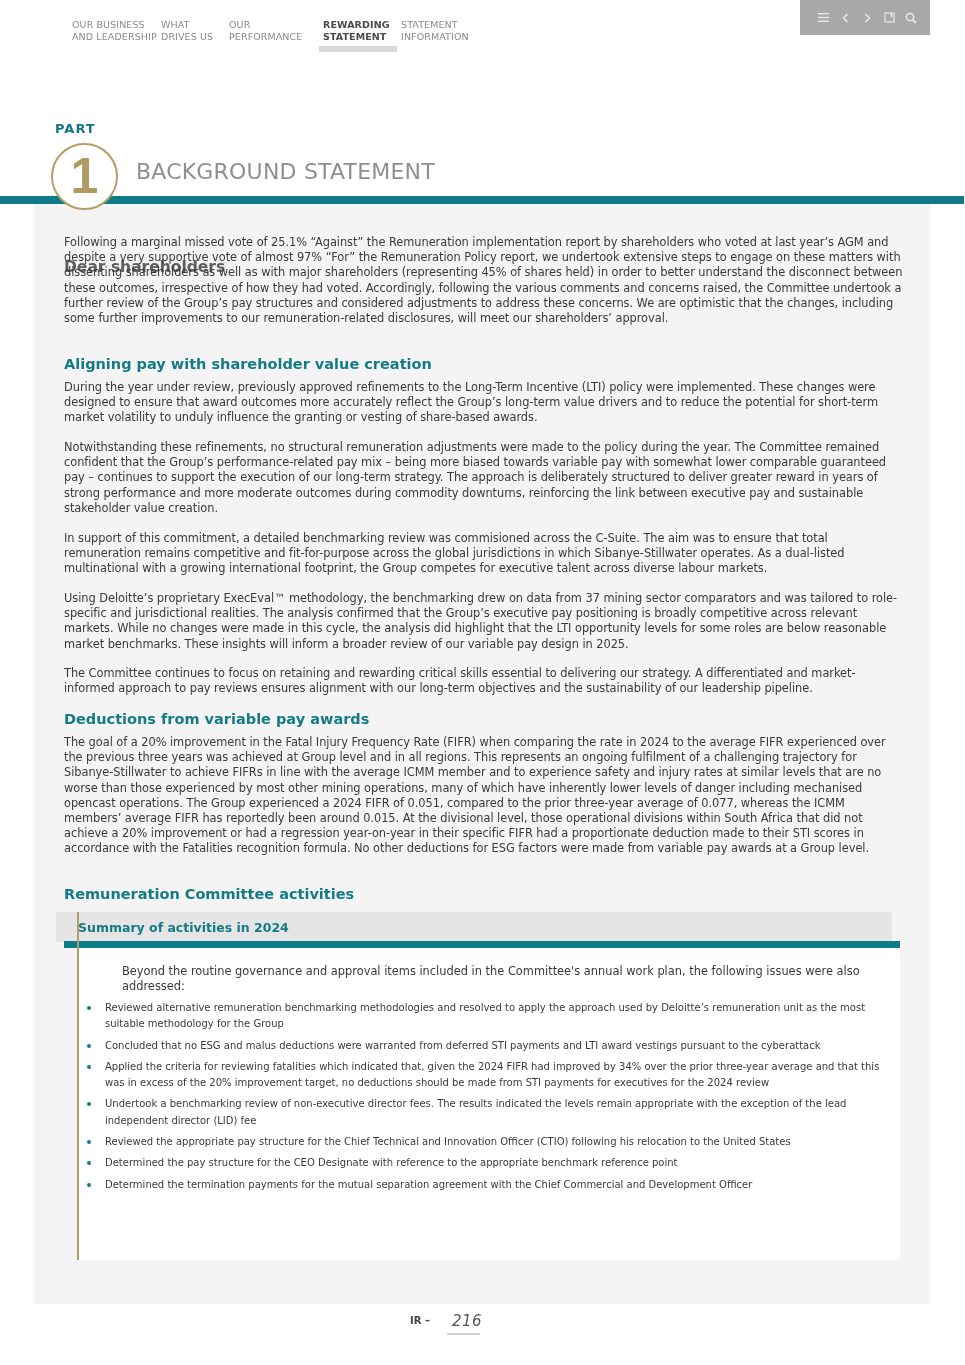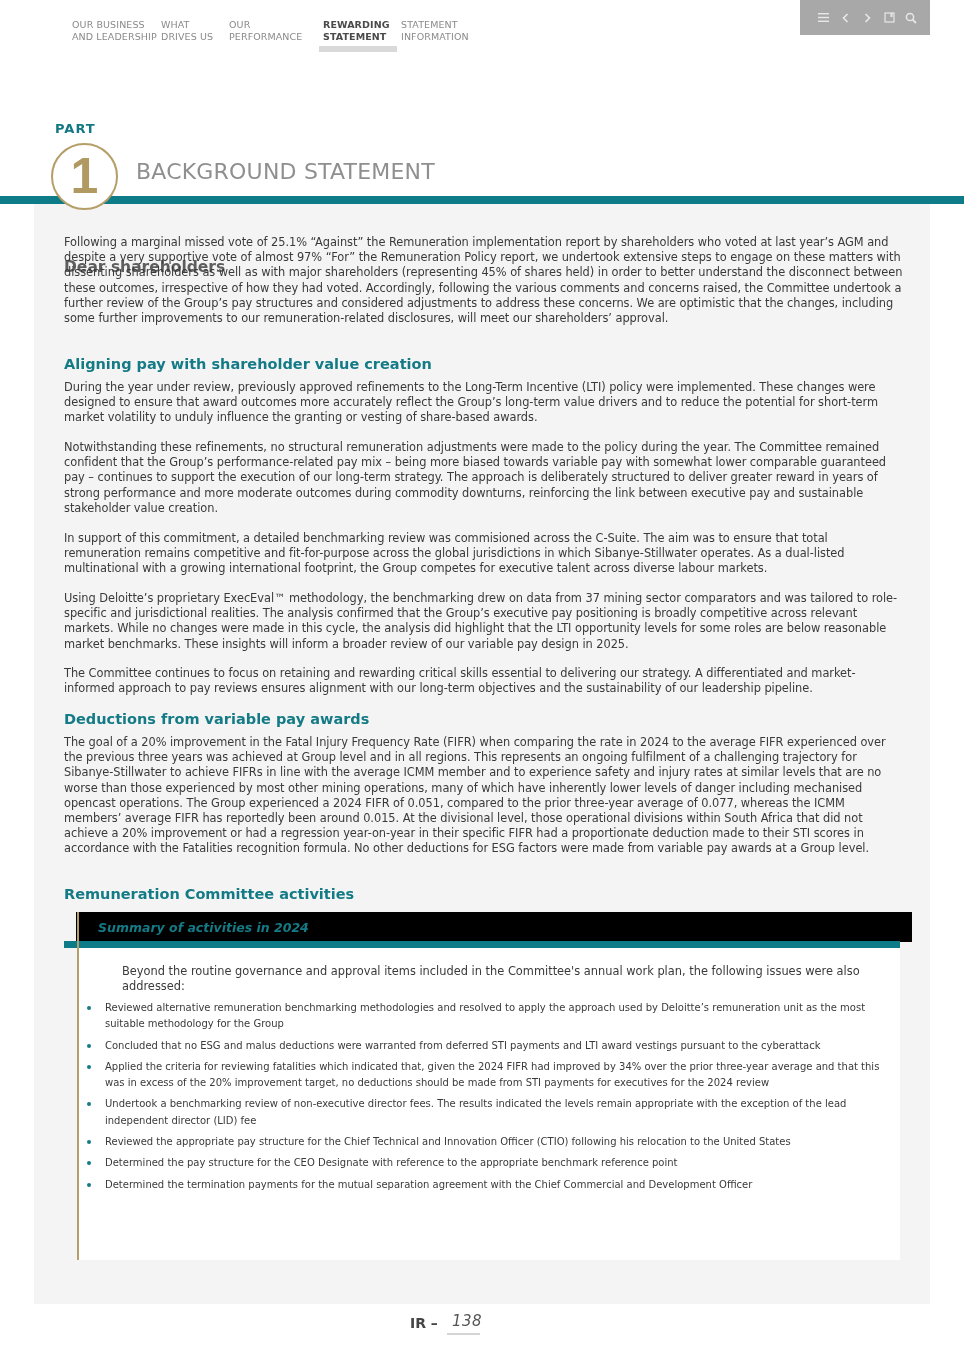--- a/index.html
+++ b/index.html
@@ -23,32 +23,32 @@
     .circle-num span { font-family: "Liberation Sans", sans-serif; font-size: 50px; font-weight: bold; color: #b09a62; line-height: 1; margin-top: -2px; }
     .part-title { position: absolute; top: 159px; left: 136px; font-size: 22px; color: #8f8f8f; letter-spacing: 0.2px; font-weight: normal; }
 
     
     .panel { position: absolute; top: 204px; left: 34px; width: 896px; height: 1100px; background: #f4f4f4; }
     .h-dear { position: absolute; top: 210px; left: 64px; font-size: 15.5px; font-weight: bold; color: #5e5e5e; margin-top: 48px; }
     .h-teal { position: absolute; left: 64px; font-size: 14.5px; font-weight: bold; color: #147b86; }
     .para { position: absolute; left: 64px; width: 840px; font-size: 11.4px; line-height: 15.2px; color: #3a3a3a; letter-spacing: -0.05px; }
 
     
-    .summary-head { position: absolute; top: 912px; left: 76px; width: 836px; height: 30px; background: #000000; font-style: italic; }
+    .summary-head { position: absolute; top: 912px; left: 56px; width: 836px; height: 30px; background: #e5e5e5; }
     .summary-head .label { position: absolute; left: 22px; top: 8px; font-size: 12.5px; font-weight: bold; color: #147b86; }
     .summary-bar { position: absolute; top: 941px; left: 64px; width: 836px; height: 7px; background: #0e7b88; }
     .summary-body { position: absolute; top: 948px; left: 77px; width: 823px; height: 312px; background: #ffffff; }
     .gold-rule { position: absolute; top: 912px; left: 77px; width: 1.5px; height: 348px; background: #b59e67; z-index: 3; }
     .summary-intro { position: absolute; top: 964px; left: 82px; width: 800px; font-size: 11.4px; line-height: 15.2px; color: #3a3a3a; margin-left: 40px; }
     .bullets { position: absolute; top: 1000px; left: 82px; width: 810px; list-style: none; }
     .bullets li { position: relative; padding-left: 23px; font-size: 10px; line-height: 16.3px; color: #3a3a3a; margin-bottom: 5px; }
     .bullet-dot { position: absolute; left: 5px; top: 6px; width: 4px; height: 4px; border-radius: 50%; background: #147b86; }
 
     
-    .footer-ir { position: absolute; top: 1315px; left: 410px; font-size: 14px; font-weight: bold; color: #444; }
+    .footer-ir { position: absolute; top: 1315px; left: 410px; font-size: 10px; font-weight: bold; color: #444; }
     .footer-page { position: absolute; top: 1312px; left: 452px; font-size: 15px; color: #555; font-style: italic; letter-spacing: 0.5px; }
     .footer-underline { position: absolute; top: 1333px; left: 447px; width: 33px; height: 2px; background: #d5d5d5; }
   </style>
 </head>
 <body>
 
 <nav class="topnav">
   <div class="nav-item" style="left:8px">
     <div>OUR BUSINESS</div>
     <div>AND LEADERSHIP</div>
@@ -140,14 +140,14 @@
   <li><span class="bullet-dot"></span><span>Reviewed alternative remuneration benchmarking methodologies and resolved to apply the approach used by Deloitte’s remuneration unit as the most suitable methodology for the Group</span></li>
   <li><span class="bullet-dot"></span><span>Concluded that no ESG and malus deductions were warranted from deferred STI payments and LTI award vestings pursuant to the cyberattack</span></li>
   <li><span class="bullet-dot"></span><span>Applied the criteria for reviewing fatalities which indicated that, given the 2024 FIFR had improved by 34% over the prior three-year average and that this was in excess of the 20% improvement target, no deductions should be made from STI payments for executives for the 2024 review</span></li>
   <li><span class="bullet-dot"></span><span>Undertook a benchmarking review of non-executive director fees. The results indicated the levels remain appropriate with the exception of the lead independent director (LID) fee</span></li>
   <li><span class="bullet-dot"></span><span>Reviewed the appropriate pay structure for the Chief Technical and Innovation Officer (CTIO) following his relocation to the United States</span></li>
   <li><span class="bullet-dot"></span><span>Determined the pay structure for the CEO Designate with reference to the appropriate benchmark reference point</span></li>
   <li><span class="bullet-dot"></span><span>Determined the termination payments for the mutual separation agreement with the Chief Commercial and Development Officer</span></li>
 </ul>
 
 <div class="footer-ir">IR –</div>
-<div class="footer-page">138</div>
+<div class="footer-page">216</div>
 <div class="footer-underline"></div>
 
 </body></html>

